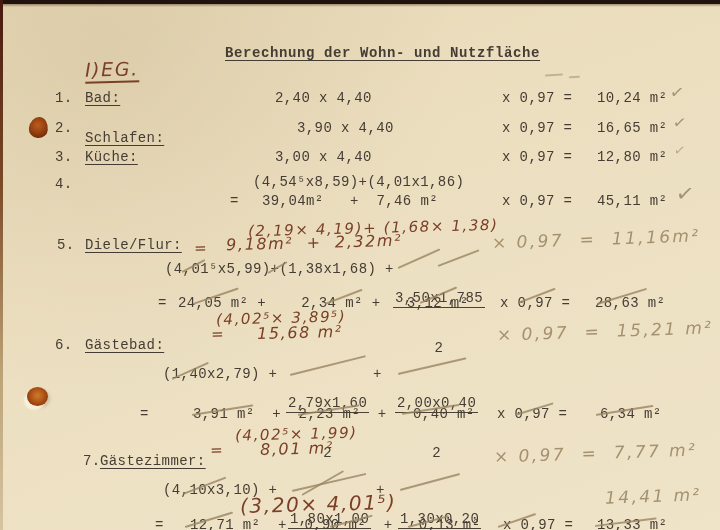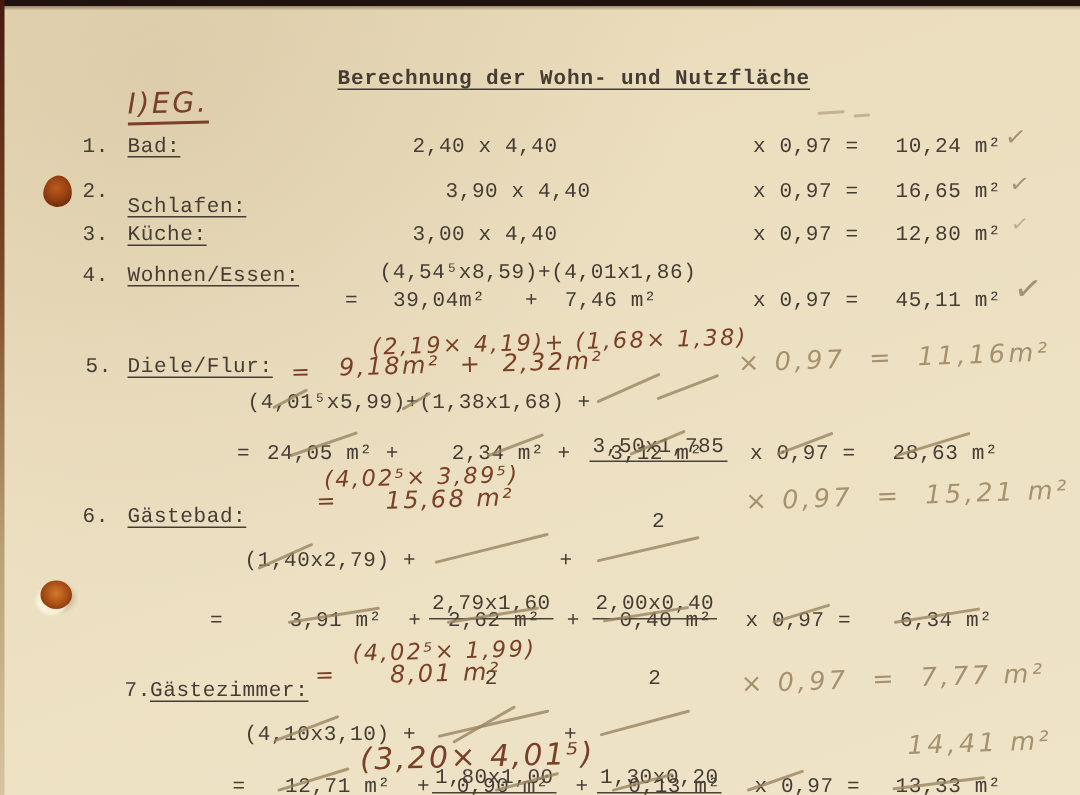--- a/index.html
+++ b/index.html
@@ -74,21 +74,20 @@
   <div class="check" style="left:673px;top:113px;font-size:16px;">✓</div>
 
   <div class="t" style="left:55px;top:149px;">3.</div>
   <div class="t lu" style="left:85px;top:149px;">Küche:</div>
   <div class="t" style="left:275px;top:149px;">3,00 x 4,40</div>
   <div class="t" style="left:502px;top:149px;">x 0,97 =</div>
   <div class="t" style="left:597px;top:149px;">12,80 m²</div>
   <div class="check" style="left:674px;top:142px;font-size:14px;opacity:.65;">✓</div>
 
   <div class="t" style="left:55px;top:176px;">4.</div>
-  <div class="t lu" style="left:85px;top:176px;">Wohnen/Essen:</div>
   <div class="t" style="left:253px;top:174px;">(4,54⁵x8,59)+(4,01x1,86)</div>
   <div class="t" style="left:230px;top:193px;">=</div>
   <div class="t" style="left:262px;top:193px;">39,04m²   +  7,46 m²</div>
   <div class="t" style="left:502px;top:193px;">x 0,97 =</div>
   <div class="t" style="left:597px;top:193px;">45,11 m²</div>
   <div class="check" style="left:676px;top:181px;font-size:22px;">✓</div>
 
   <div class="pen" style="left:248px;top:219px;">(2,19× 4,19)+ (1,68× 1,38)</div>
   <div class="t" style="left:57px;top:237px;">5.</div>
   <div class="t lu" style="left:85px;top:237px;">Diele/Flur:</div>
@@ -117,21 +116,21 @@
   <div class="frac" style="left:286px;top:363px;">
     <span class="num">2,79x1,60</span>
     <span class="den">2</span>
   </div>
   <div class="t" style="left:373px;top:366px;">+</div>
   <div class="frac" style="left:395px;top:363px;">
     <span class="num">2,00x0,40</span>
     <span class="den">2</span>
   </div>
   <div class="t" style="left:140px;top:406px;">=</div>
-  <div class="t" style="left:193px;top:406px;">3,91 m²  +  2,62 m²  +   0,40 m²</div>
+  <div class="t" style="left:193px;top:406px;">3,91 m²  +  2,23 m²  +   0,40 m²</div>
   <div class="t" style="left:497px;top:406px;">x 0,97 =</div>
   <div class="t" style="left:600px;top:406px;">6,34 m²</div>
 
   <div class="pen" style="left:235px;top:425px;">(4,02⁵× 1,99)</div>
   <div class="pen" style="left:210px;top:441px;">=</div>
   <div class="pen" style="left:260px;top:439px;font-size:16px;">8,01 m²</div>
   <div class="pc" style="left:494px;top:443px;">× 0,97  =  7,77 m²</div>
 
   <div class="t" style="left:83px;top:453px;">7.</div>
   <div class="t lu" style="left:100px;top:453px;">Gästezimmer:</div>

